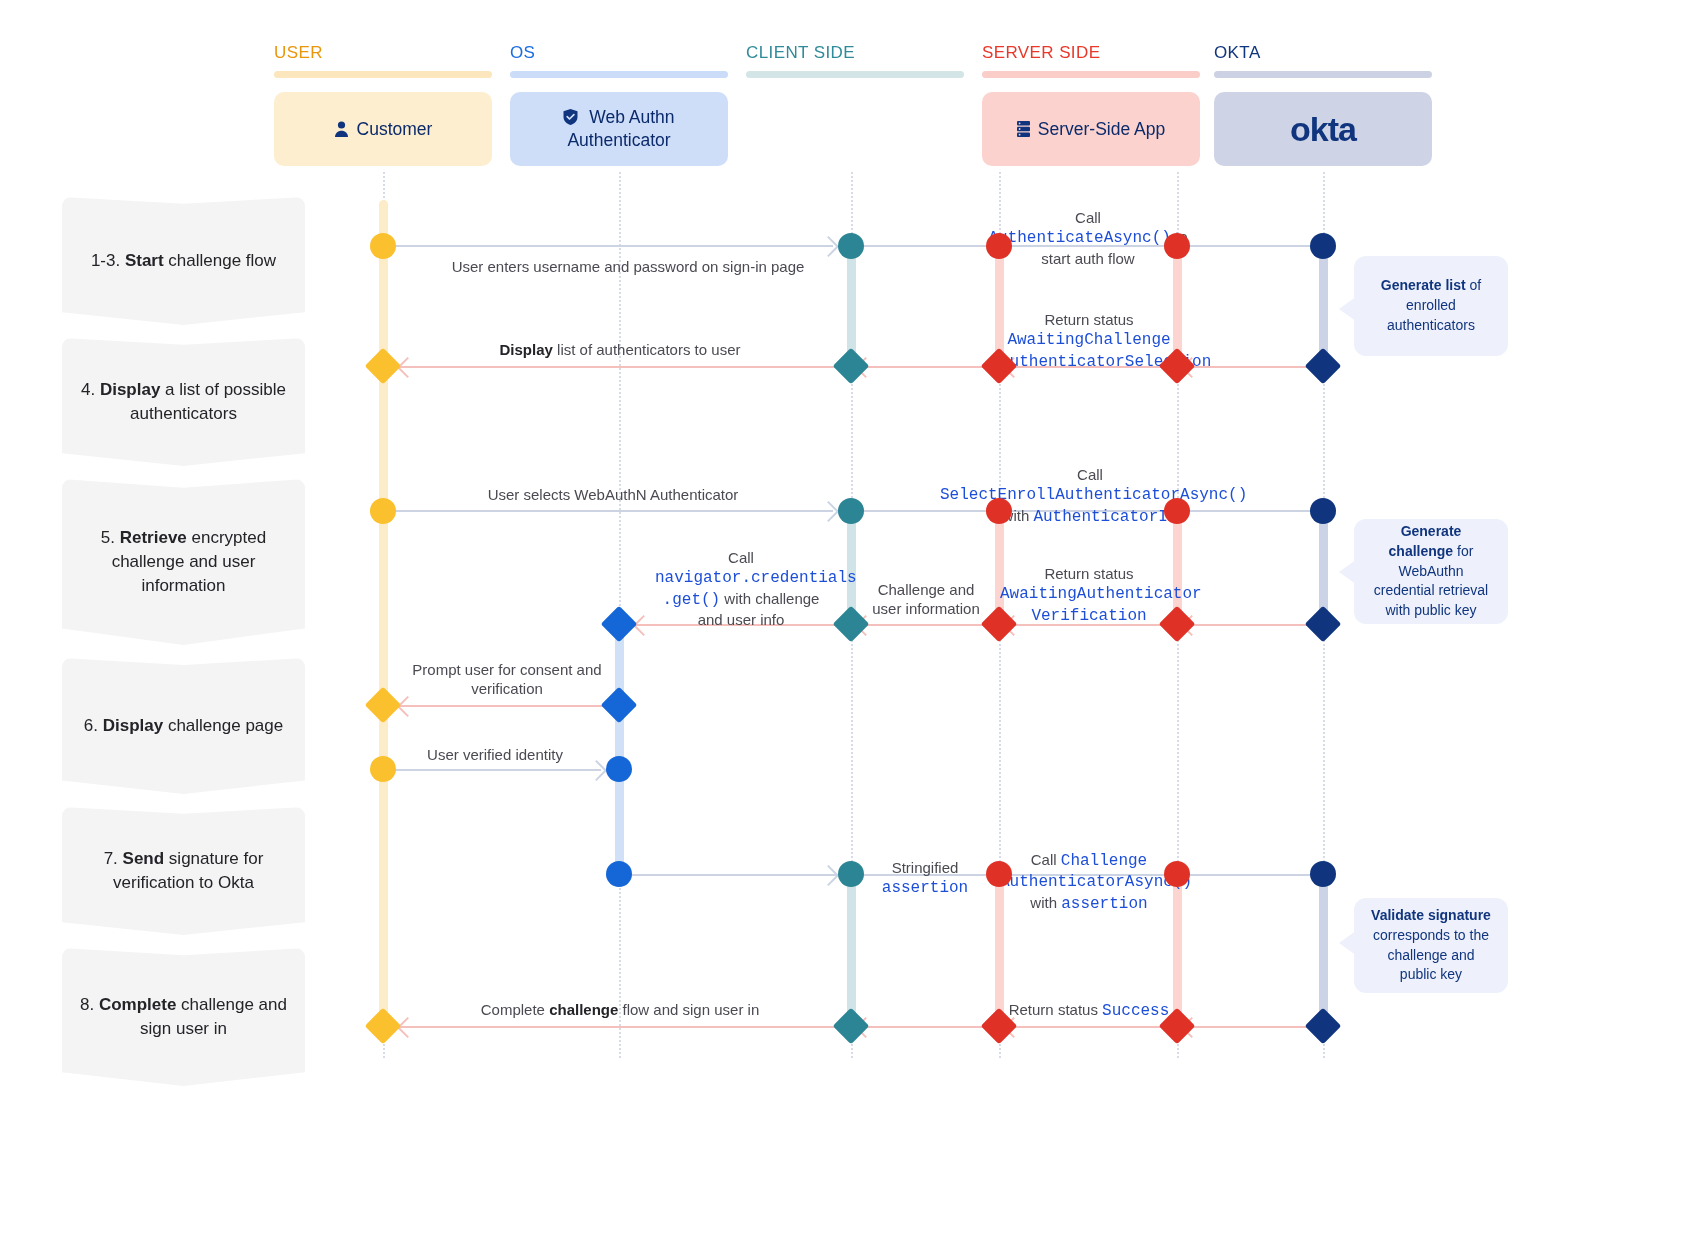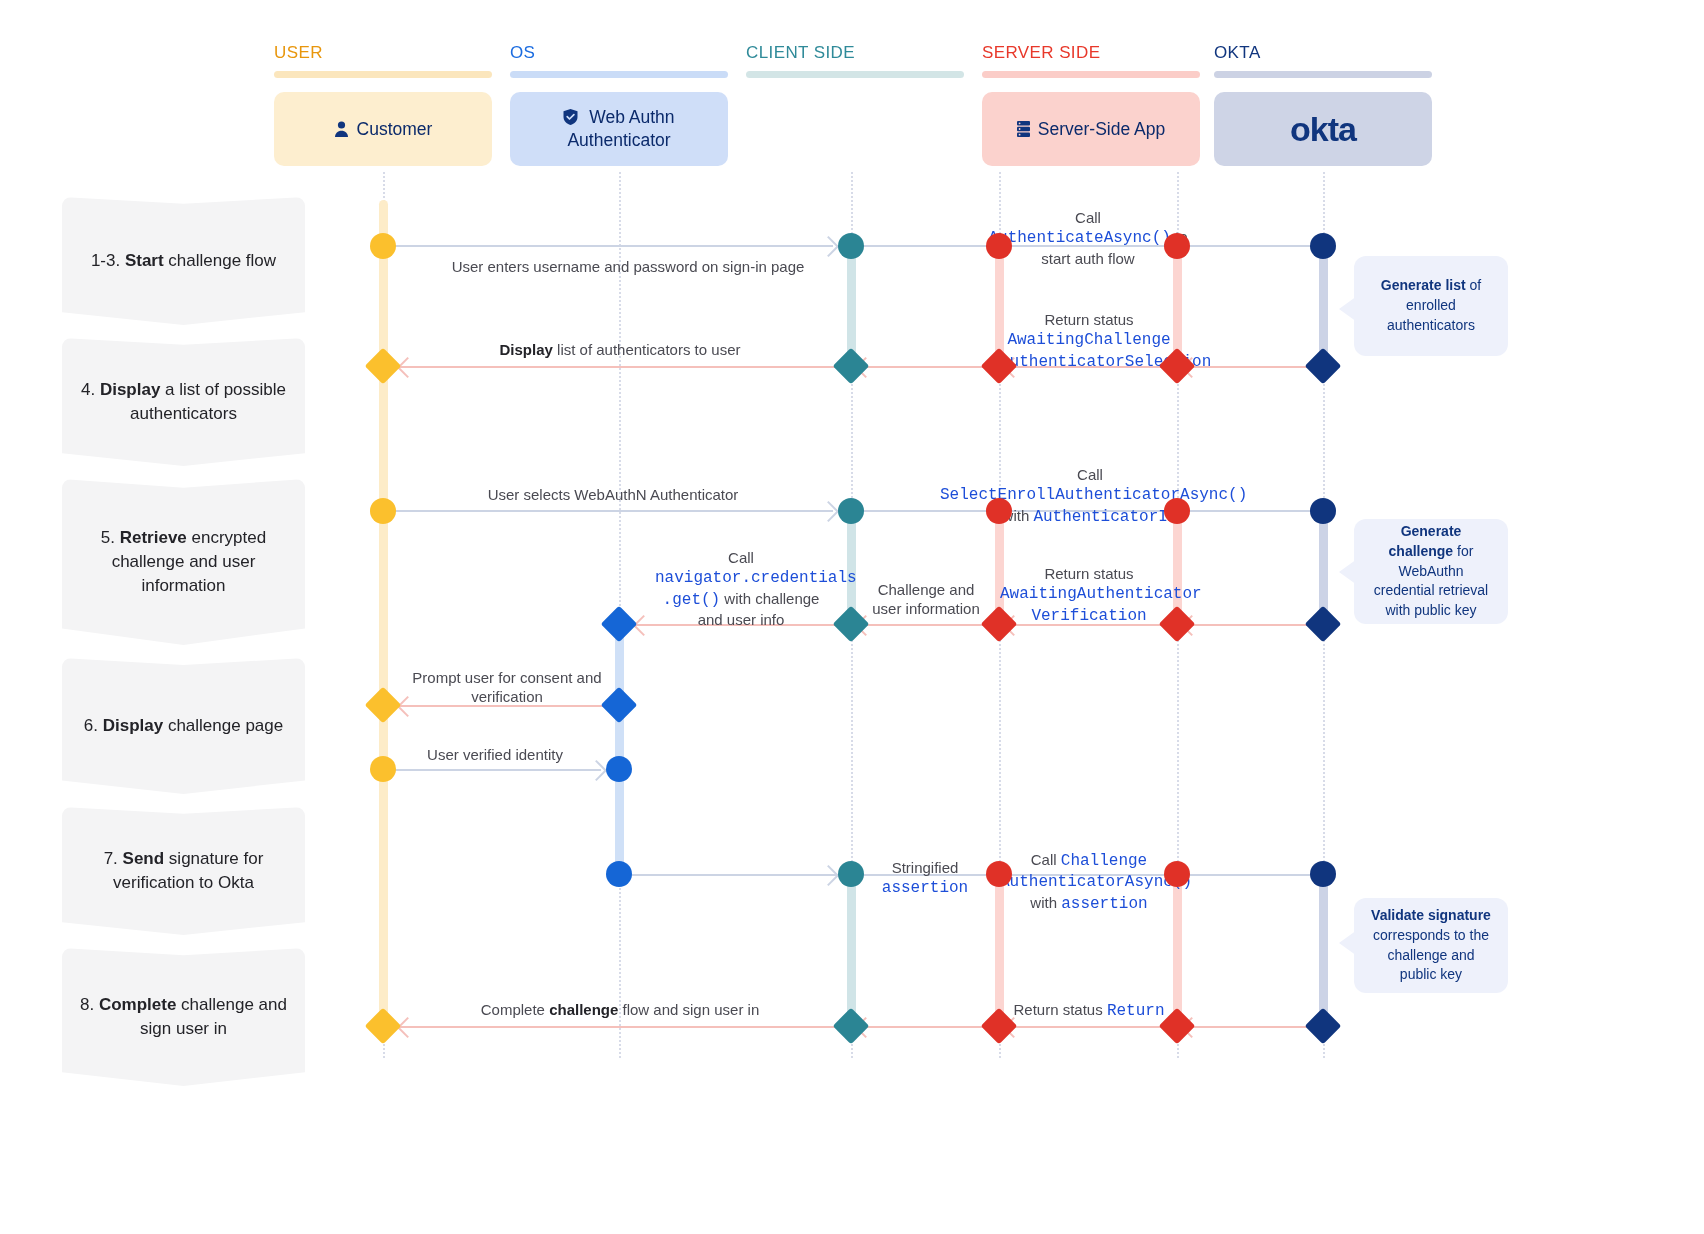--- a/index.html
+++ b/index.html
@@ -348,21 +348,21 @@
   </div>
 
   <div class="node diamond" style="left:619px; top:624px; background:#1566d6;"></div>
   <div class="node diamond" style="left:851px; top:624px; background:#2b8594;"></div>
   <div class="node diamond" style="left:999px; top:624px; background:#e03127;"></div>
   <div class="node diamond" style="left:1177px; top:624px; background:#e03127;"></div>
   <div class="node diamond" style="left:1323px; top:624px; background:#10357e;"></div>
 
   <div class="arrow-line" style="left:392px; top:705px; width:227px; background:#f5c0bb;"></div>
   <div class="arrow-head ah-left" style="left:400px; top:699px; border-color:#f5c0bb;"></div>
-  <div class="msg" style="left:412px; top:660px; width:190px;margin-top:8px;">
+  <div class="msg" style="left:412px; top:660px; width:190px;">
     <span>Prompt user for consent and verification</span>
   </div>
   <div class="node diamond" style="left:383px; top:705px; background:#fbc02d;"></div>
   <div class="node diamond" style="left:619px; top:705px; background:#1566d6;"></div>
 
   <div class="arrow-line" style="left:383px; top:769px; width:218px; background:#ccd4e4;"></div>
   <div class="arrow-head ah-right" style="left:589px; top:763px; border-color:#ccd4e4;"></div>
   <div class="msg" style="left:400px; top:745px; width:190px;">
     <span>User verified identity</span>
   </div>
@@ -404,21 +404,21 @@
   <div class="arrow-head ah-left" style="left:1006px; top:1020px; border-color:#f5c0bb;"></div>
   <div class="arrow-line" style="left:851px; top:1026px; width:148px; background:#f5c0bb;"></div>
   <div class="arrow-head ah-left" style="left:858px; top:1020px; border-color:#f5c0bb;"></div>
   <div class="arrow-line" style="left:392px; top:1026px; width:459px; background:#f5c0bb;"></div>
   <div class="arrow-head ah-left" style="left:400px; top:1020px; border-color:#f5c0bb;"></div>
 
   <div class="msg" style="left:420px; top:1000px; width:400px;">
     <span>Complete </span><b>challenge</b><span> flow and sign user in</span>
   </div>
   <div class="msg" style="left:1000px; top:1000px; width:178px;">
-    <span>Return status </span><span class="code">Return</span>
+    <span>Return status </span><span class="code">Success</span>
   </div>
 
   <div class="node diamond" style="left:383px; top:1026px; background:#fbc02d;"></div>
   <div class="node diamond" style="left:851px; top:1026px; background:#2b8594;"></div>
   <div class="node diamond" style="left:999px; top:1026px; background:#e03127;"></div>
   <div class="node diamond" style="left:1177px; top:1026px; background:#e03127;"></div>
   <div class="node diamond" style="left:1323px; top:1026px; background:#10357e;"></div>
 
 </div>
 

